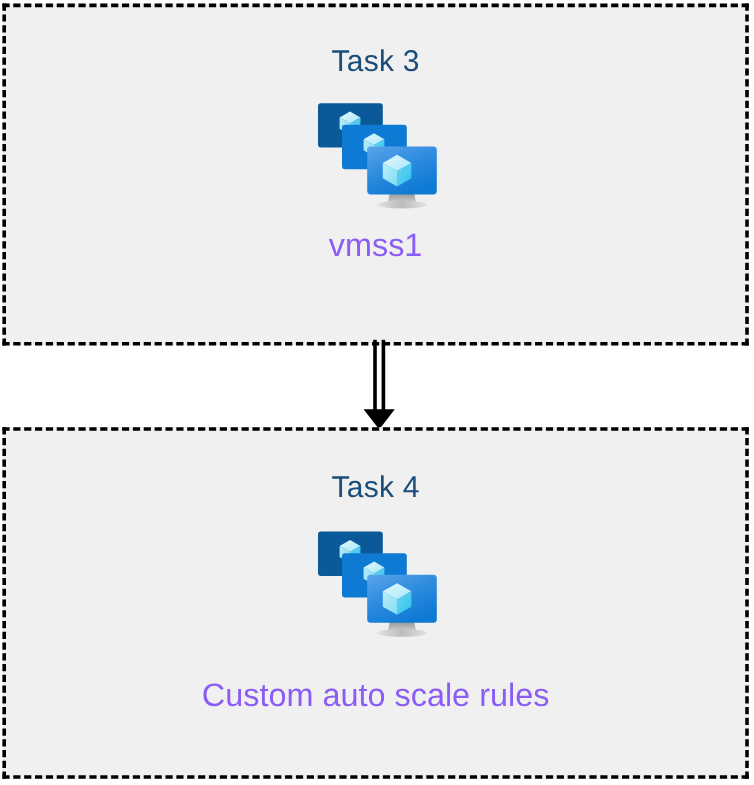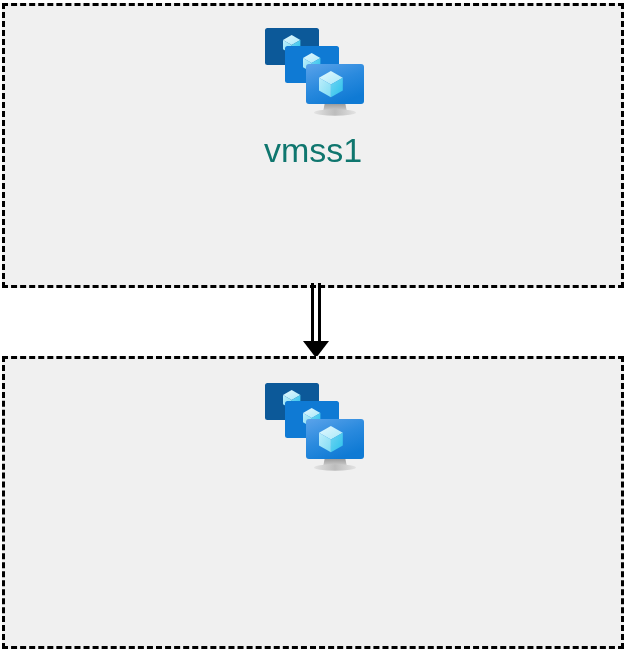--- a/index.html
+++ b/index.html
@@ -64,22 +64,22 @@
   
   .vmss-icon {
     display: block;
   }
   #task-box-top .icon-wrap    { margin-top: 18px; }
   #task-box-bottom .icon-wrap { margin-top: 20px; }
 
   
   .caption-block {
     text-align: right;
-    color: #0f766e;
-    font-size: 34px;
+    color: #8b5cf6;
+    font-size: 27px;
     line-height: 1.22;
     white-space: nowrap;
   }
   #task-box-top .caption-block    { margin-top: 14px; }
   #task-box-bottom .caption-block { margin-top: 32px; }
 
   .caption-line { display: block; }
 
   
   #connector {
@@ -91,20 +91,21 @@
     pointer-events: none;
   }
 </style>
 </head>
 <body>
 
 <div id="canvas">
 
   <div class="task-box" id="task-box-top">
 
+    <div class="task-title">Task 3</div>
 
     <div class="icon-wrap">
       <svg class="vmss-icon" width="104" height="92" viewBox="0 0 104 92" xmlns="http://www.w3.org/2000/svg" aria-hidden="true">
         <defs>
           <linearGradient id="frontScreenT" x1="0" y1="0" x2="0.55" y2="1">
             <stop offset="0" stop-color="#5ba3ea"></stop>
             <stop offset="0.55" stop-color="#2a8ade"></stop>
             <stop offset="1" stop-color="#0f7ad4"></stop>
           </linearGradient>
           <linearGradient id="standT" x1="0" y1="0" x2="0" y2="1">
@@ -172,20 +173,21 @@
   <svg id="connector" viewBox="0 0 40 76" xmlns="http://www.w3.org/2000/svg" aria-hidden="true">
 
     <rect x="15" y="0" width="3" height="62" fill="#000000"></rect>
     <rect x="22" y="0" width="3" height="62" fill="#000000"></rect>
 
     <polygon points="7,58 33,58 20,75" fill="#000000"></polygon>
   </svg>
 
   <div class="task-box" id="task-box-bottom">
 
+    <div class="task-title">Task 4</div>
 
     <div class="icon-wrap">
       <svg class="vmss-icon" width="104" height="92" viewBox="0 0 104 92" xmlns="http://www.w3.org/2000/svg" aria-hidden="true">
         <defs>
           <linearGradient id="frontScreenB" x1="0" y1="0" x2="0.55" y2="1">
             <stop offset="0" stop-color="#5ba3ea"></stop>
             <stop offset="0.55" stop-color="#2a8ade"></stop>
             <stop offset="1" stop-color="#0f7ad4"></stop>
           </linearGradient>
           <linearGradient id="standB" x1="0" y1="0" x2="0" y2="1">
@@ -238,15 +240,18 @@
           <rect x="45" y="40" width="58" height="40" rx="3" fill="url(#frontScreenB)"></rect>
           <g transform="translate(58,47) scale(0.85)">
             <polygon points="14,0 28,8 14,16 0,8" fill="url(#cubeTopB)"></polygon>
             <polygon points="0,8 14,16 14,31 0,23" fill="url(#cubeLeftB)"></polygon>
             <polygon points="28,8 28,23 14,31 14,16" fill="url(#cubeRightB)"></polygon>
           </g>
         </g>
       </svg>
     </div>
 
+    <div class="caption-block">
+      <span class="caption-line">Custom auto scale rules</span>
+    </div>
   </div>
 
 </div>
 
 </body></html>

